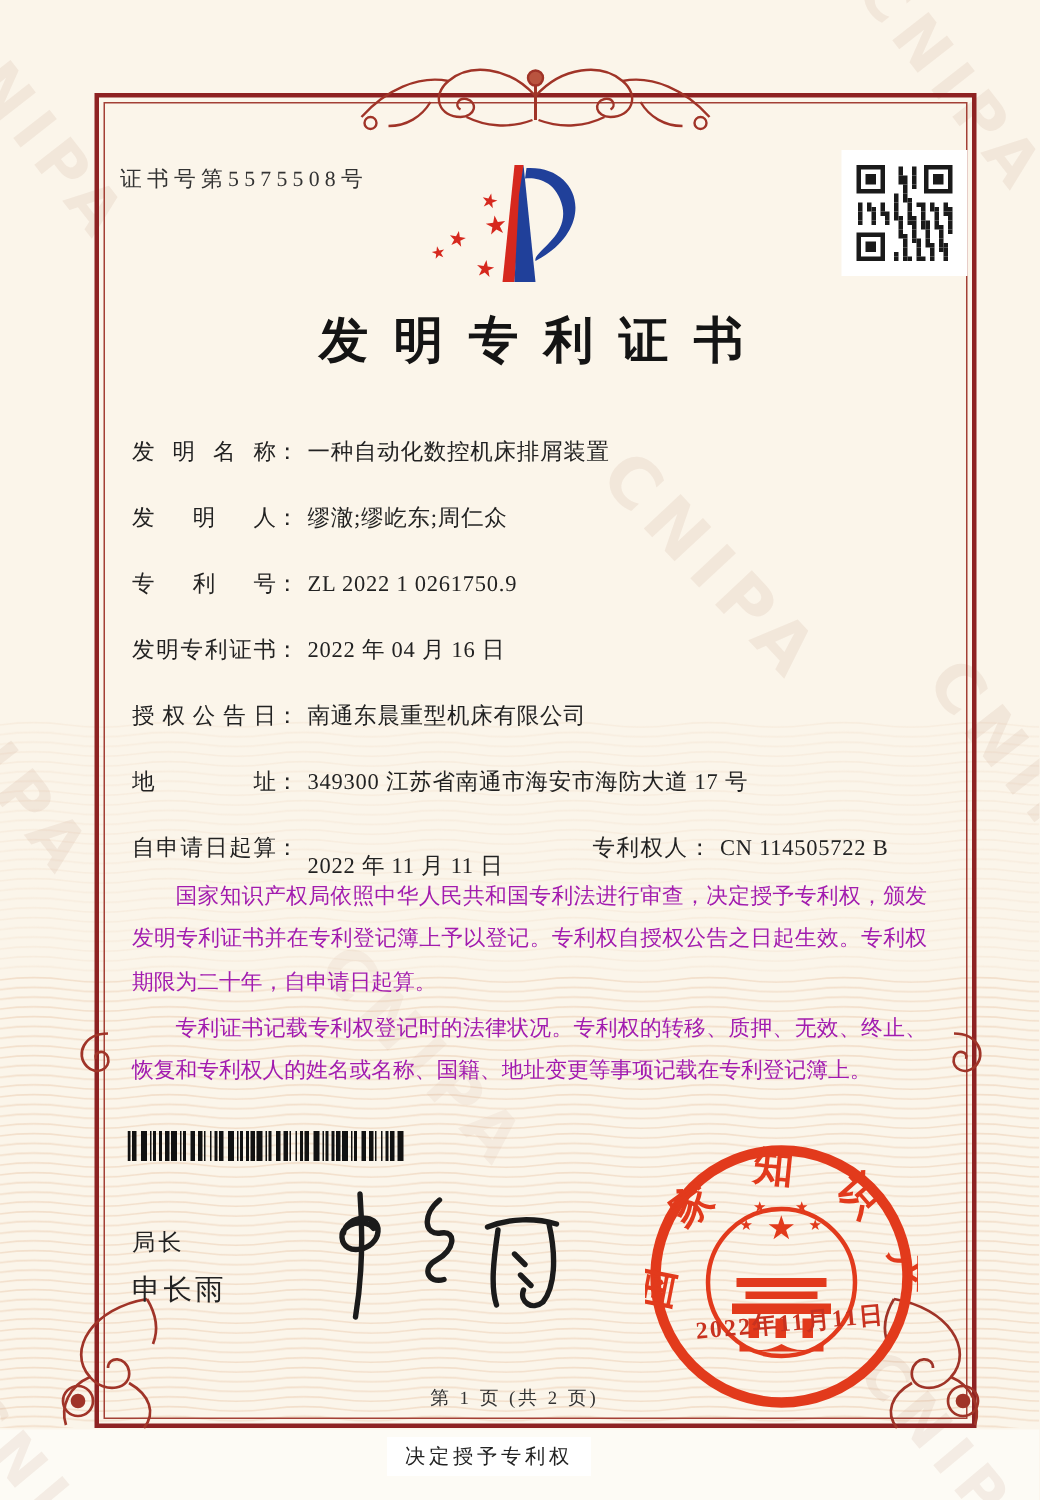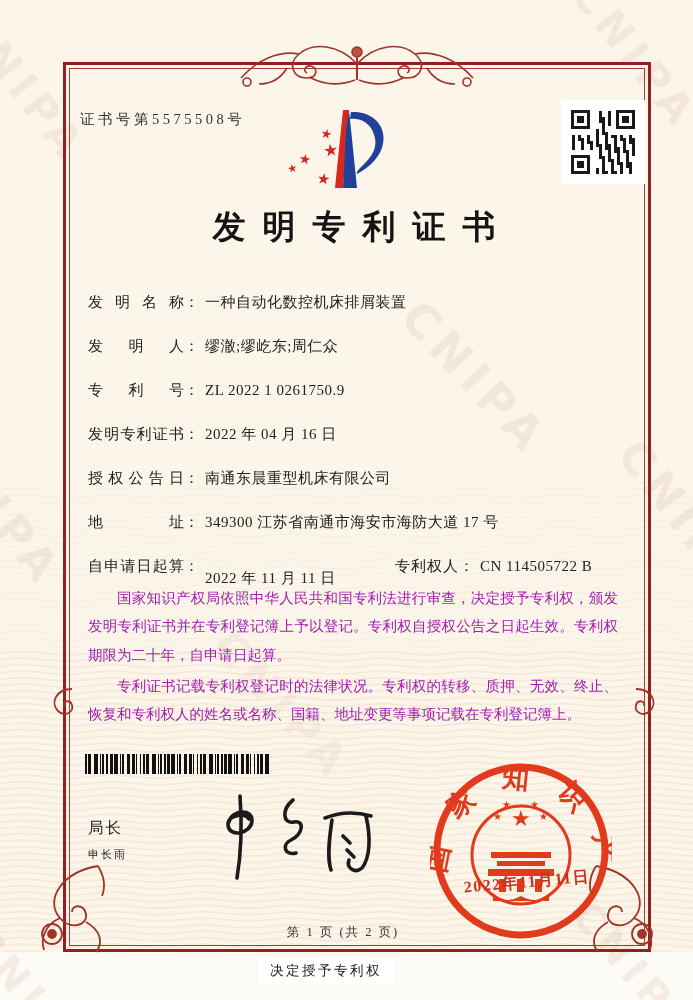--- a/index.html
+++ b/index.html
@@ -73,21 +73,21 @@
     font-size:14.5px;line-height:1.95;color:#a21caf;text-align:justify;
   }
   .body-text p{margin:0 0 3px 0;text-indent:2em;}
 
   
   .barcode{position:absolute;left:85px;top:754px;width:190px;height:20px;z-index:4;}
   .barcode svg rect{fill:#111;}
 
   
   .sig-title{position:absolute;left:88px;top:818px;z-index:4;font-size:15.5px;color:#222;letter-spacing:2px;}
-  .sig-name{position:absolute;left:88px;top:847px;z-index:4;font-size:11px;color:#222;letter-spacing:2px;}
+  .sig-name{position:absolute;left:88px;top:847px;z-index:4;font-size:19px;color:#222;letter-spacing:2px;}
   .sig-hand{position:absolute;left:195px;top:788px;z-index:4;}
   .seal{position:absolute;left:430px;top:760px;z-index:5;}
   .seal-date{
     position:absolute;left:432px;top:872px;width:190px;z-index:6;
     text-align:center;font-size:16px;font-weight:bold;color:#c8321f;
     letter-spacing:1.5px;transform:rotate(-5deg);
   }
 
   
   .page-footer{

